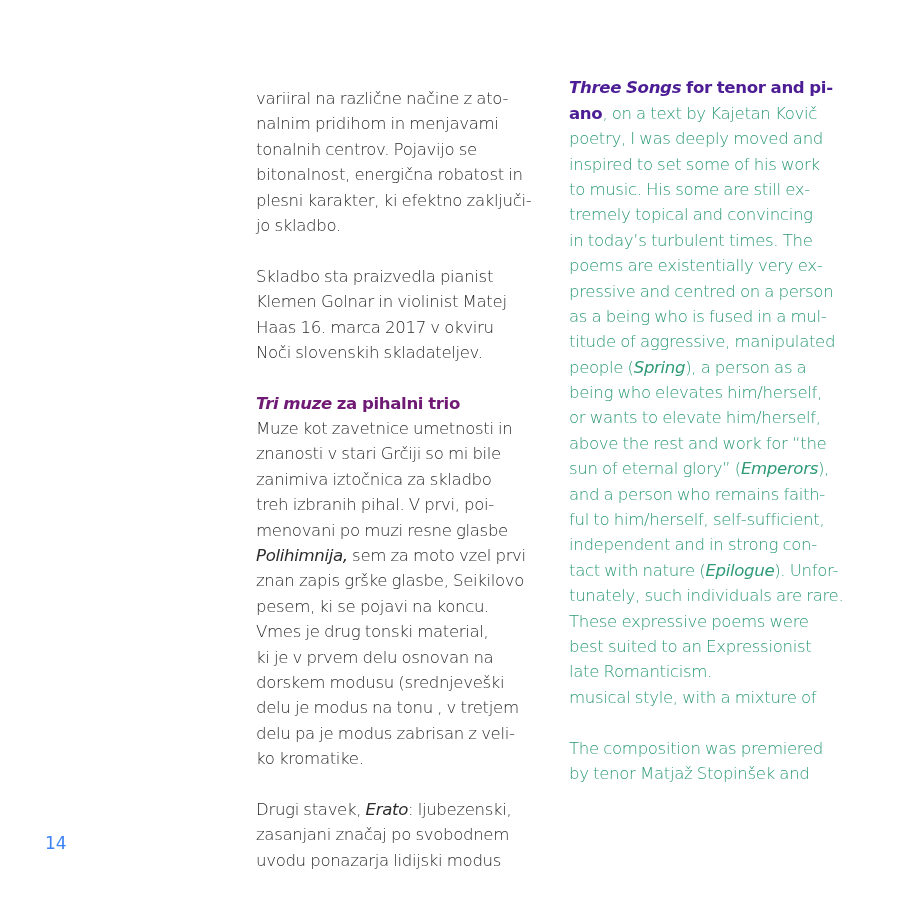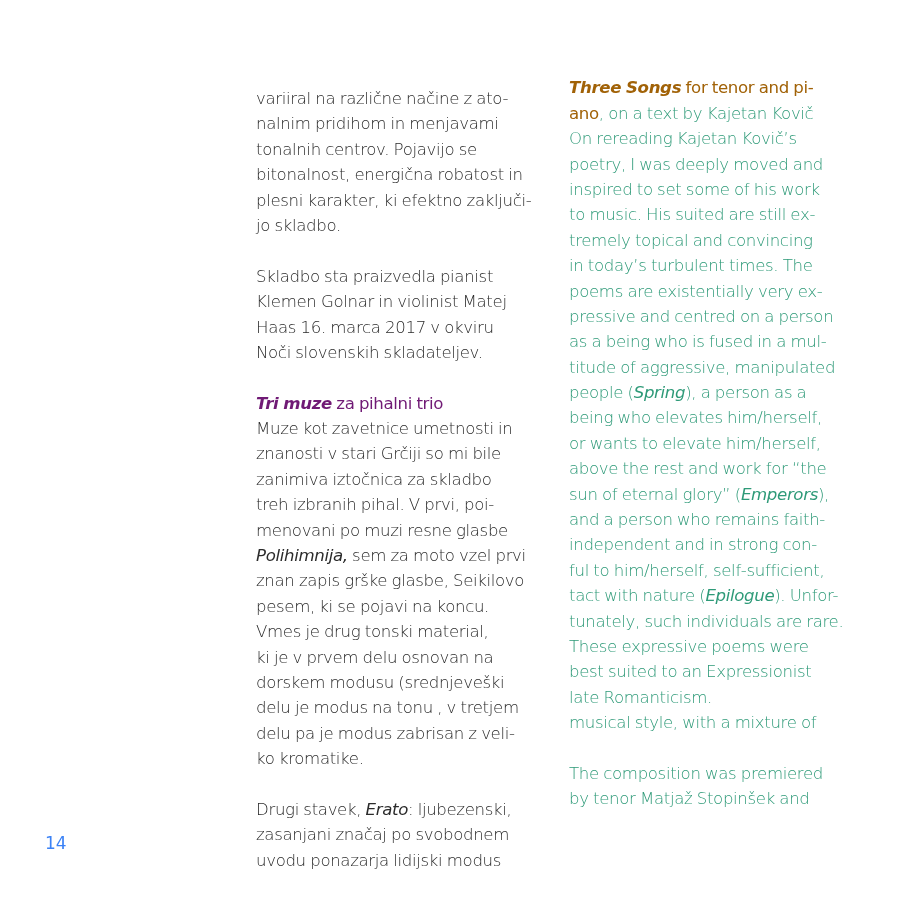--- a/index.html
+++ b/index.html
@@ -12,24 +12,24 @@
       line-height: 25.4px;
       letter-spacing: -0.35px;
       word-spacing: -0.5px;
       white-space: nowrap;
       font-weight: 300;
     }
     .col-left { left: 256px; width: 290px; color: #2b2b2b; margin-top: 36px; }
     .col-right { left: 569px; width: 300px; color: #2e9a78; }
     .line { display: block; height: 25.4px; }
     .gap { display: block; height: 25.4px; }
-    .bold { font-weight: normal; }
+    .bold { font-weight: bold; }
     .bi { font-weight: bold; font-style: italic; }
     .it { font-style: italic; }
-    .col-right .bold, .col-right .bi { color: #a16207; }
+    .col-right .bold, .col-right .bi { color: #4c1d95; }
     .col-left .bold, .col-left .bi { color: #701a75; }
     .page-number {
       position: absolute;
       left: 45px;
       top: 833px;
       font-family: "DejaVu Sans", sans-serif;
       font-size: 17px;
       color: #3b82f6;
     }
   </style>
@@ -80,38 +80,37 @@
   </div>
 </div>
 
 <div class="col col-right">
   <span class="gap"></span>
   <div>
     <span class="line"><span class="bi">Three Songs</span><span class="bold"> for tenor and pi-</span></span>
     <span class="line"><span class="bold">ano</span><span>, on a text by Kajetan Kovič</span></span>
   </div>
   <div>
-    <span class="line">On rereading Kajetan Kovič’s</span>
     <span class="line">poetry, I was deeply moved and</span>
     <span class="line">inspired to set some of his work</span>
-    <span class="line">to music. His suited are still ex-</span>
+    <span class="line">to music. His some are still ex-</span>
     <span class="line">tremely topical and convincing</span>
     <span class="line">in today’s turbulent times. The</span>
     <span class="line">poems are existentially very ex-</span>
     <span class="line">pressive and centred on a person</span>
     <span class="line">as a being who is fused in a mul-</span>
     <span class="line">titude of aggressive, manipulated</span>
     <span class="line"><span>people (</span><span class="it">Spring</span><span>), a person as a</span></span>
     <span class="line">being who elevates him/herself,</span>
     <span class="line">or wants to elevate him/herself,</span>
     <span class="line">above the rest and work for “the</span>
     <span class="line"><span>sun of eternal glory” (</span><span class="it">Emperors</span><span>),</span></span>
     <span class="line">and a person who remains faith-</span>
+    <span class="line">ful to him/herself, self-sufficient,</span>
     <span class="line">independent and in strong con-</span>
-    <span class="line">ful to him/herself, self-sufficient,</span>
     <span class="line"><span>tact with nature (</span><span class="it">Epilogue</span><span>). Unfor-</span></span>
     <span class="line">tunately, such individuals are rare.</span>
     <span class="line">These expressive poems were</span>
     <span class="line">best suited to an Expressionist</span>
     <span class="line">late Romanticism.</span>
     <span class="line">musical style, with a mixture of</span>
   </div>
   <span class="gap"></span>
   <div>
     <span class="line">The composition was premiered</span>

